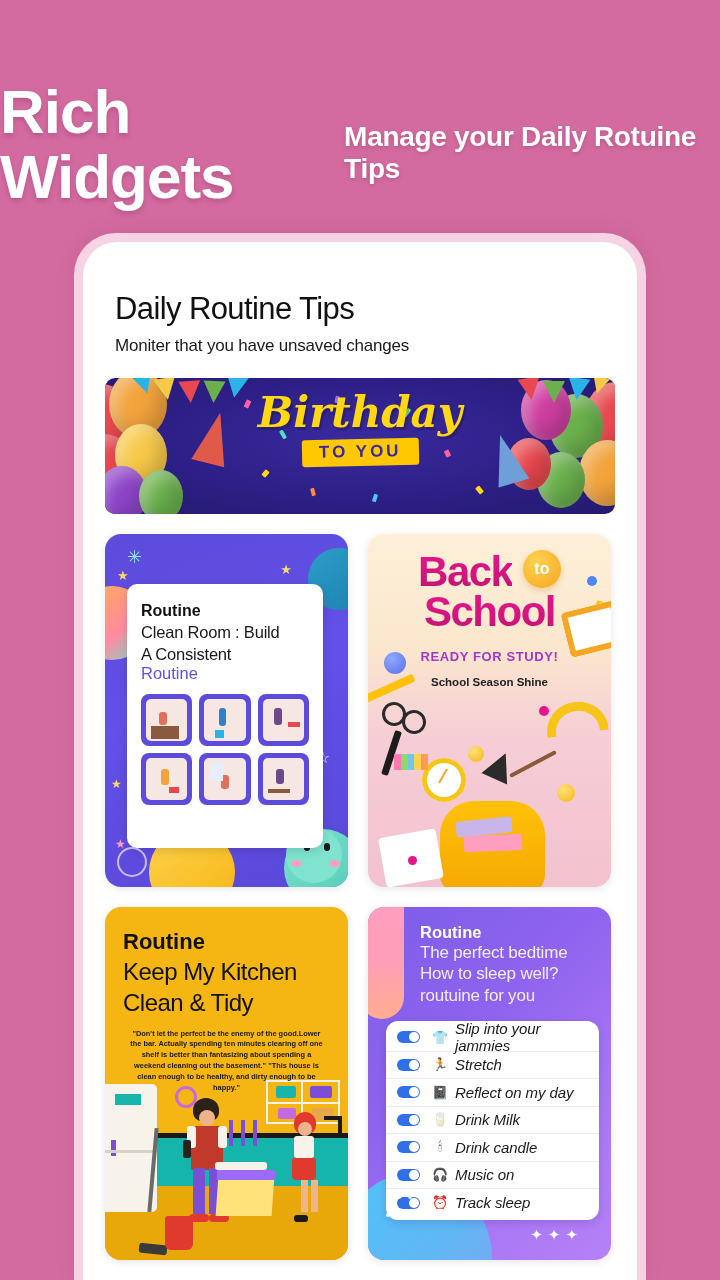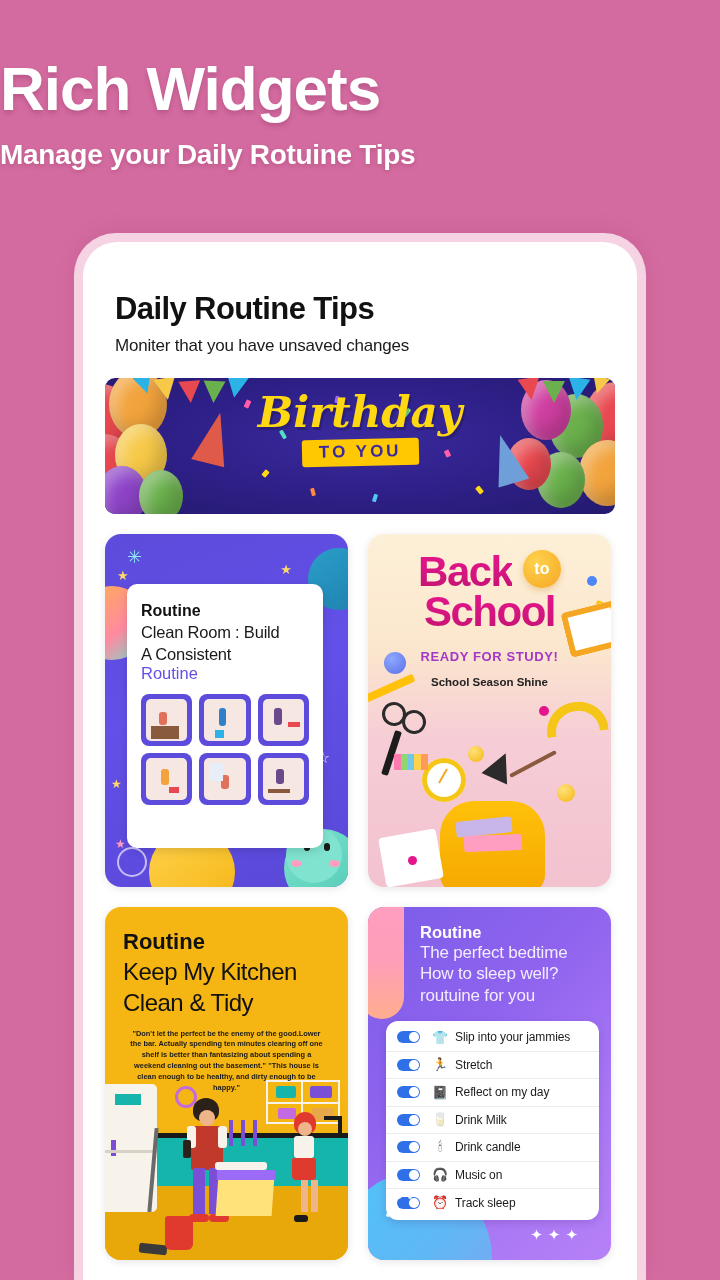--- a/index.html
+++ b/index.html
@@ -7,22 +7,22 @@
   body {
     font-family: "Liberation Sans", sans-serif;
     background: #d46ba0;
     position: relative;
     overflow: hidden;
   }
   
   .promo {
     position: absolute;
     left: 0; top: 0; width: 720px; height: 232px;
-    display: flex; flex-direction: column;
-    align-items: flex-start; justify-content: flex-start;
+    display: flex; flex-direction: row;
+    align-items: center; justify-content: flex-start;
     padding-top: 56px;
   }
   .promo-title {
     font-size: 62px;
     font-weight: bold;
     color: #ffffff;
     letter-spacing: -1px;
     line-height: 1.05;
     text-shadow: 0 3px 5px rgba(120,40,80,0.30);
   }
@@ -48,21 +48,21 @@
     width: 100%; height: 100%;
     background: #ffffff;
     border-radius: 34px 34px 0 0;
     overflow: hidden;
     position: relative;
   }
   
   .app-head { padding: 49px 32px 0 32px; }
   .app-title {
     font-size: 31px; color: #111111; letter-spacing: -0.6px;
-    font-weight: bold;
+    font-weight: normal;
   }
   .app-sub {
     margin-top: 9px; font-size: 17px; color: #1b1b1b;
     letter-spacing: -0.2px;
   }
   
   .feed { padding: 22px 22px 0 22px; }
   
   .bday {
     position: relative;
@@ -225,21 +225,21 @@
   .sl-row:last-child { border-bottom: none; }
   .tgl {
     width: 23px; height: 12px; border-radius: 7px;
     background: #2f6fe8; position: relative; flex: none;
   }
   .tgl::after {
     content: ""; position: absolute; right: 1.2px; top: 1.2px;
     width: 9.6px; height: 9.6px; border-radius: 50%; background: #fff;
   }
   .sl-emoji { width: 22px; text-align: center; font-size: 13px; margin-left: 9px; flex: none; }
-  .sl-label { font-size: 12px; color: #1b1b1b; margin-left: 4px; letter-spacing: -0.1px; }
+  .sl-label { font-size: 15px; color: #1b1b1b; margin-left: 4px; letter-spacing: -0.1px; font-style: italic; }
   .sparkles {
     position: absolute; right: 28px; bottom: 16px;
     color: #ffffff; font-size: 15px; letter-spacing: 5px; z-index: 3;
   }
   .dotgrid { position: absolute; left: 18px; bottom: 30px; z-index: 4; }
   .dotgrid i {
     display: inline-block; width: 4px; height: 4px; border-radius: 50%;
     background: rgba(255,255,255,0.85); margin: 0 7px 9px 0;
   }
 </style>

